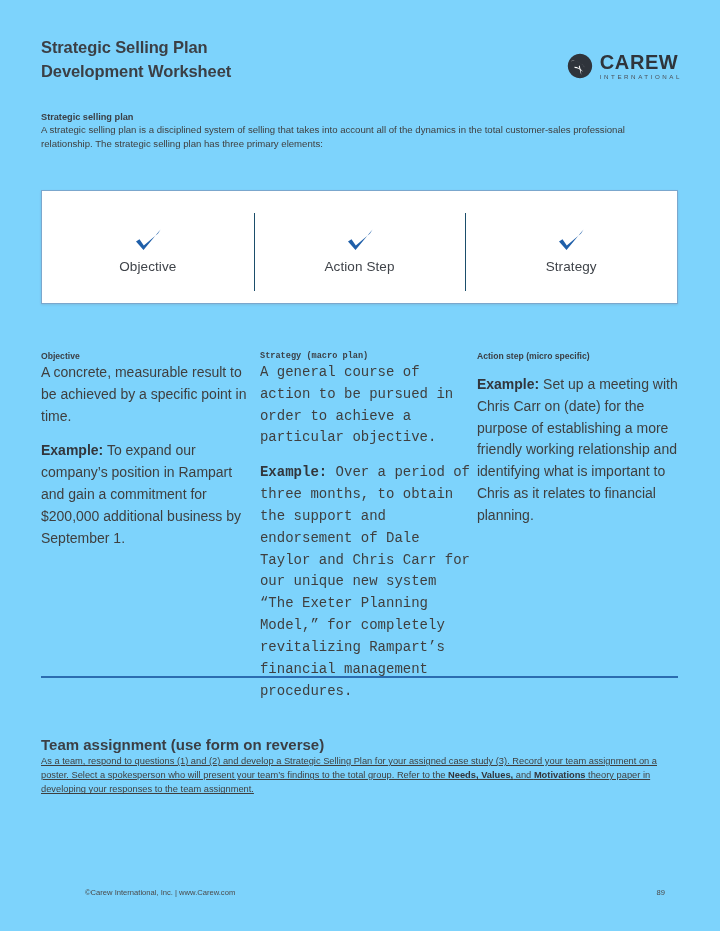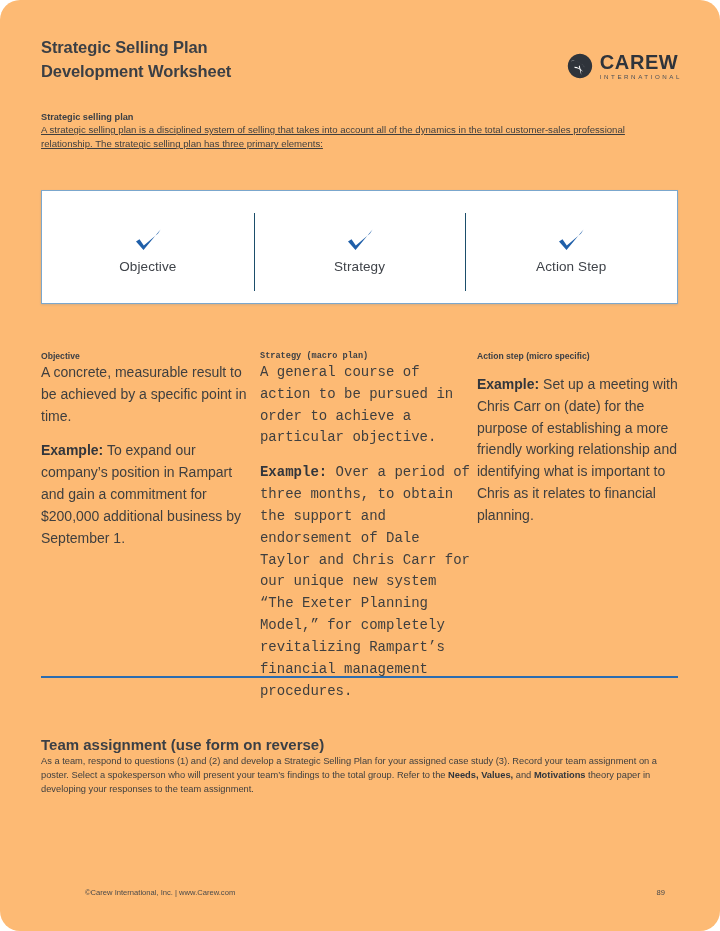--- a/index.html
+++ b/index.html
@@ -12,22 +12,21 @@
     height: 931px;
     position: relative;
     font-family: "Liberation Sans", sans-serif;
     color: #3f3f3f;
     overflow: hidden;
   }
 
   .page {
     position: absolute;
     inset: 0;
-    background: #fdba74;
-    border-radius: 20px;
+    background: #7dd3fc;
   }
 
   
   .header {
     position: absolute;
     left: 41px;
     top: 36px;
     right: 38px;
     display: flex;
     align-items: flex-start;
@@ -81,21 +80,20 @@
   .intro-head {
     font-size: 9.2px;
     font-weight: bold;
     color: #3b3f45;
     margin-bottom: 1px;
   }
   .intro-body {
     font-size: 9.6px;
     line-height: 1.5;
     color: #3f3f3f;
-    text-decoration: underline;
   }
 
   
   .elements-box {
     position: absolute;
     left: 41px;
     top: 190px;
     width: 637px;
     height: 114px;
     border: 1px solid #7ba7cd;
@@ -193,20 +191,21 @@
   .team-head {
     font-size: 15px;
     font-weight: bold;
     color: #3b3f45;
     margin-bottom: 1px;
   }
   .team-body {
     font-size: 9.3px;
     line-height: 1.53;
     color: #3f3f3f;
+    text-decoration: underline;
   }
   .team-body b { font-weight: bold; color: #32363c; }
 
   
   .footer {
     position: absolute;
     left: 85px;
     right: 55px;
     top: 888px;
     display: flex;
@@ -256,29 +255,29 @@
         </svg>
       </span>
       <span class="element-label">Objective</span>
     </div>
     <div class="element-cell">
       <span class="check-icon">
         <svg viewBox="0 0 30 28" width="30" height="28" aria-hidden="true">
           <path d="M3 14.5 L10.5 23 L27.5 2.5 L25 6.5 L10.8 18.6 L6.5 12.2 Z" fill="#1f5fa9"></path>
         </svg>
       </span>
-      <span class="element-label">Strategy</span>
+      <span class="element-label">Action Step</span>
     </div>
     <div class="element-cell">
       <span class="check-icon">
         <svg viewBox="0 0 30 28" width="30" height="28" aria-hidden="true">
           <path d="M3 14.5 L10.5 23 L27.5 2.5 L25 6.5 L10.8 18.6 L6.5 12.2 Z" fill="#1f5fa9"></path>
         </svg>
       </span>
-      <span class="element-label">Action Step</span>
+      <span class="element-label">Strategy</span>
     </div>
   </div>
 
   <div class="columns">
 
     <div class="col">
       <div class="col-head">Objective</div>
       <p>A concrete, measurable result to be achieved by a specific point in time.</p>
       <p class="spaced"><b>Example:</b><span> To expand our company’s position in Rampart and gain a commitment for $200,000 additional business by September 1.</span></p>
     </div>

